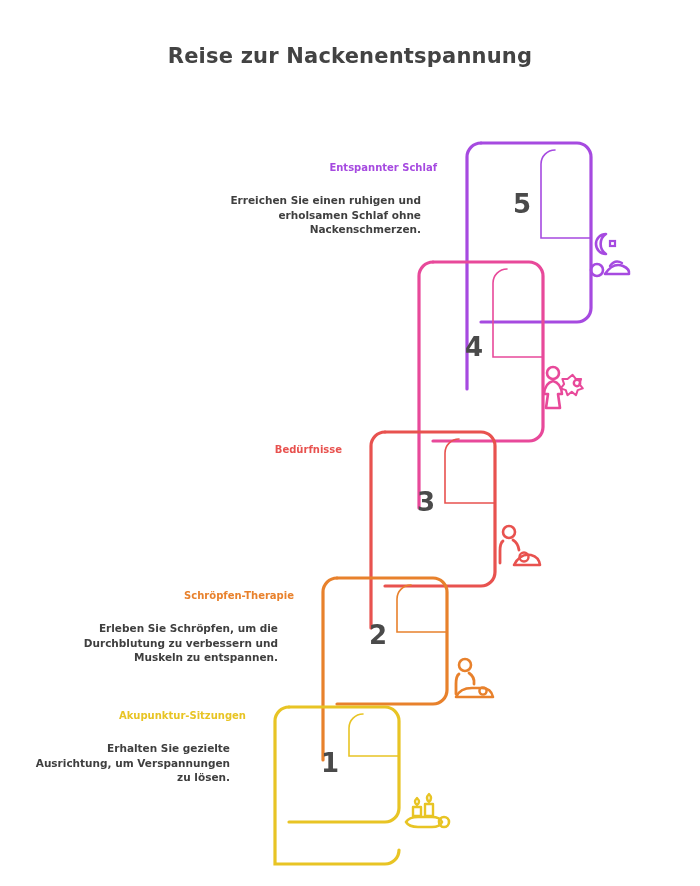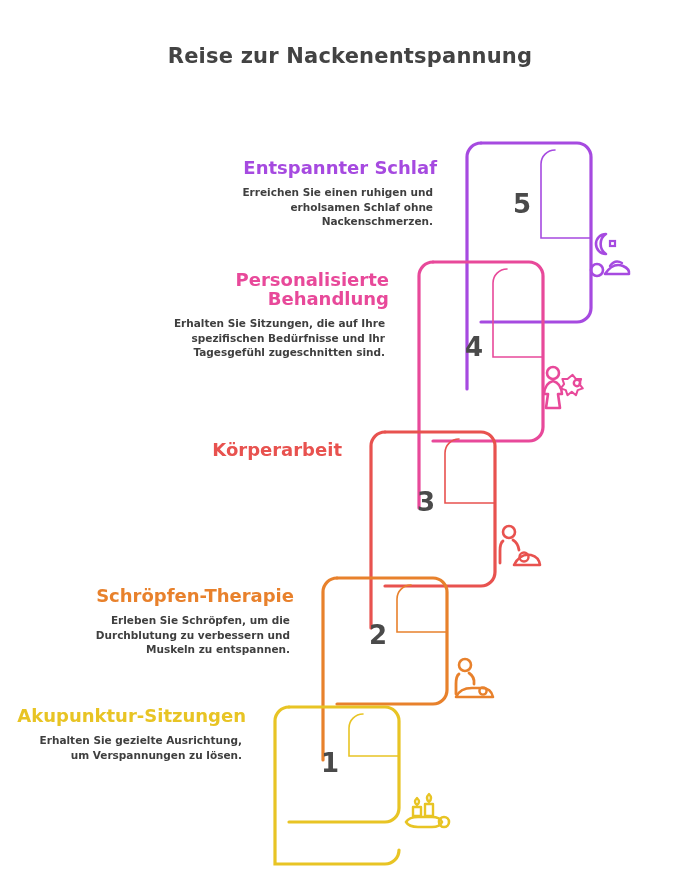--- a/index.html
+++ b/index.html
@@ -12,22 +12,22 @@
     position:absolute;left:0;top:44px;width:700px;text-align:center;
     font-size:21px;font-weight:bold;color:#434343;letter-spacing:.2px;
   }
   .stage{position:absolute;left:0;top:0;width:700px;height:742px;}
   .step-svg{position:absolute;left:0;top:0;width:700px;height:886px;overflow:visible;}
   .num{
     position:absolute;font-size:26px;font-weight:bold;color:#4a4a4a;
     text-align:center;
   }
   .txtblock{position:absolute;text-align:right;}
-  .step-title{font-size:18px;font-weight:bold;line-height:19px;margin:0 0 8px 0;}
-  .step-desc{font-size:10.5px;font-weight:bold;color:#3f3f3f;line-height:14.5px;margin:4px;text-align:right;}
+  .step-title{font-size:10px;font-weight:bold;line-height:19px;margin:0 0 8px 0;}
+  .step-desc{font-size:10.5px;font-weight:bold;color:#3f3f3f;line-height:14.5px;margin:16px;text-align:right;}
   .icon{position:absolute;}
 </style>
 </head>
 <body>
 
 <div class="stage">
 
   <div id="page-title">Reise zur Nackenentspannung</div>
 
   <svg class="step-svg" viewBox="0 0 700 886">
@@ -47,39 +47,35 @@
     <path d="M19,46 q8,-12 18,-8 q7,3 6,8 z" fill="none" stroke="#a64ae0" stroke-width="2.6" stroke-linejoin="round"></path>
     <path d="M24,38 q5,-7 12,-3" fill="none" stroke="#a64ae0" stroke-width="2.4" stroke-linecap="round"></path>
   </svg>
 
   <svg class="step-svg" viewBox="0 0 700 886">
     <path d="M433,262 H529 a14,14 0 0 1 14,14 V427 a14,14 0 0 1 -14,14 H433" fill="none" stroke="#e8499a" stroke-width="3.2" stroke-linecap="round"></path>
     <path d="M433,262 a14,14 0 0 0 -14,14 V508" fill="none" stroke="#e8499a" stroke-width="3.2" stroke-linecap="round"></path>
     <path d="M507,269 a14,14 0 0 0 -14,14 V357 H543" fill="none" stroke="#e8499a" stroke-width="1.6" stroke-linecap="round"></path>
   </svg>
   <div class="num" style="left:444px;top:332px;width:60px;">4</div>
-  <div class="txtblock" style="left:157px;top:270px;width:232px;">
-    <p class="step-title" style="color:#e8499a;">Personalisierte Behandlung</p>
-    <p class="step-desc">Erhalten Sie Sitzungen, die auf Ihre spezifischen Bedürfnisse und Ihr Tagesgefühl zugeschnitten sind.</p>
-  </div>
   <svg class="icon" style="left:540px;top:362px;" width="56" height="56" viewBox="0 0 56 56">
     <circle cx="13" cy="11" r="6" fill="none" stroke="#e8499a" stroke-width="2.6"></circle>
     <path d="M13,19 q-8,2 -9,13 h4 l-2,14 h14 l-2,-14 h4 q-1,-11 -9,-13 z" fill="none" stroke="#e8499a" stroke-width="2.6" stroke-linejoin="round"></path>
     <path d="M36,8 l4,5 h6 l-2,6 l4,5 l-6,2 l-2,6 l-5,-4 l-5,4 l-2,-6 l-6,-2 l4,-5 l-2,-6 h6 z" fill="none" stroke="#e8499a" stroke-width="2.4" stroke-linejoin="round" transform="translate(2,6) scale(0.85)"></path>
     <circle cx="37" cy="21" r="3.2" fill="none" stroke="#e8499a" stroke-width="2.4"></circle>
   </svg>
 
   <svg class="step-svg" viewBox="0 0 700 886">
     <path d="M385,432 H481 a14,14 0 0 1 14,14 V572 a14,14 0 0 1 -14,14 H385" fill="none" stroke="#e8524f" stroke-width="3.2" stroke-linecap="round"></path>
     <path d="M385,432 a14,14 0 0 0 -14,14 V628" fill="none" stroke="#e8524f" stroke-width="3.2" stroke-linecap="round"></path>
     <path d="M459,439 a14,14 0 0 0 -14,14 V503 H495" fill="none" stroke="#e8524f" stroke-width="1.6" stroke-linecap="round"></path>
   </svg>
   <div class="num" style="left:396px;top:487px;width:60px;">3</div>
   <div class="txtblock" style="left:110px;top:440px;width:232px;">
-    <p class="step-title" style="color:#e8524f;">Körperarbeit</p>
+    <p class="step-title" style="color:#e8524f;">Bedürfnisse</p>
   </div>
   <svg class="icon" style="left:494px;top:521px;" width="56" height="56" viewBox="0 0 56 56">
     <circle cx="15" cy="11" r="6" fill="none" stroke="#e8524f" stroke-width="2.6"></circle>
     <path d="M9,20 q-3,2 -3,10 v12" fill="none" stroke="#e8524f" stroke-width="2.8" stroke-linecap="round"></path>
     <path d="M19,19 q5,3 6,10" fill="none" stroke="#e8524f" stroke-width="2.8" stroke-linecap="round"></path>
     <path d="M20,44 q6,-12 17,-10 q8,2 9,10 z" fill="none" stroke="#e8524f" stroke-width="2.6" stroke-linejoin="round"></path>
     <circle cx="30" cy="36" r="4.5" fill="none" stroke="#e8524f" stroke-width="2.4"></circle>
   </svg>
 
   <svg class="step-svg" viewBox="0 0 700 886">

